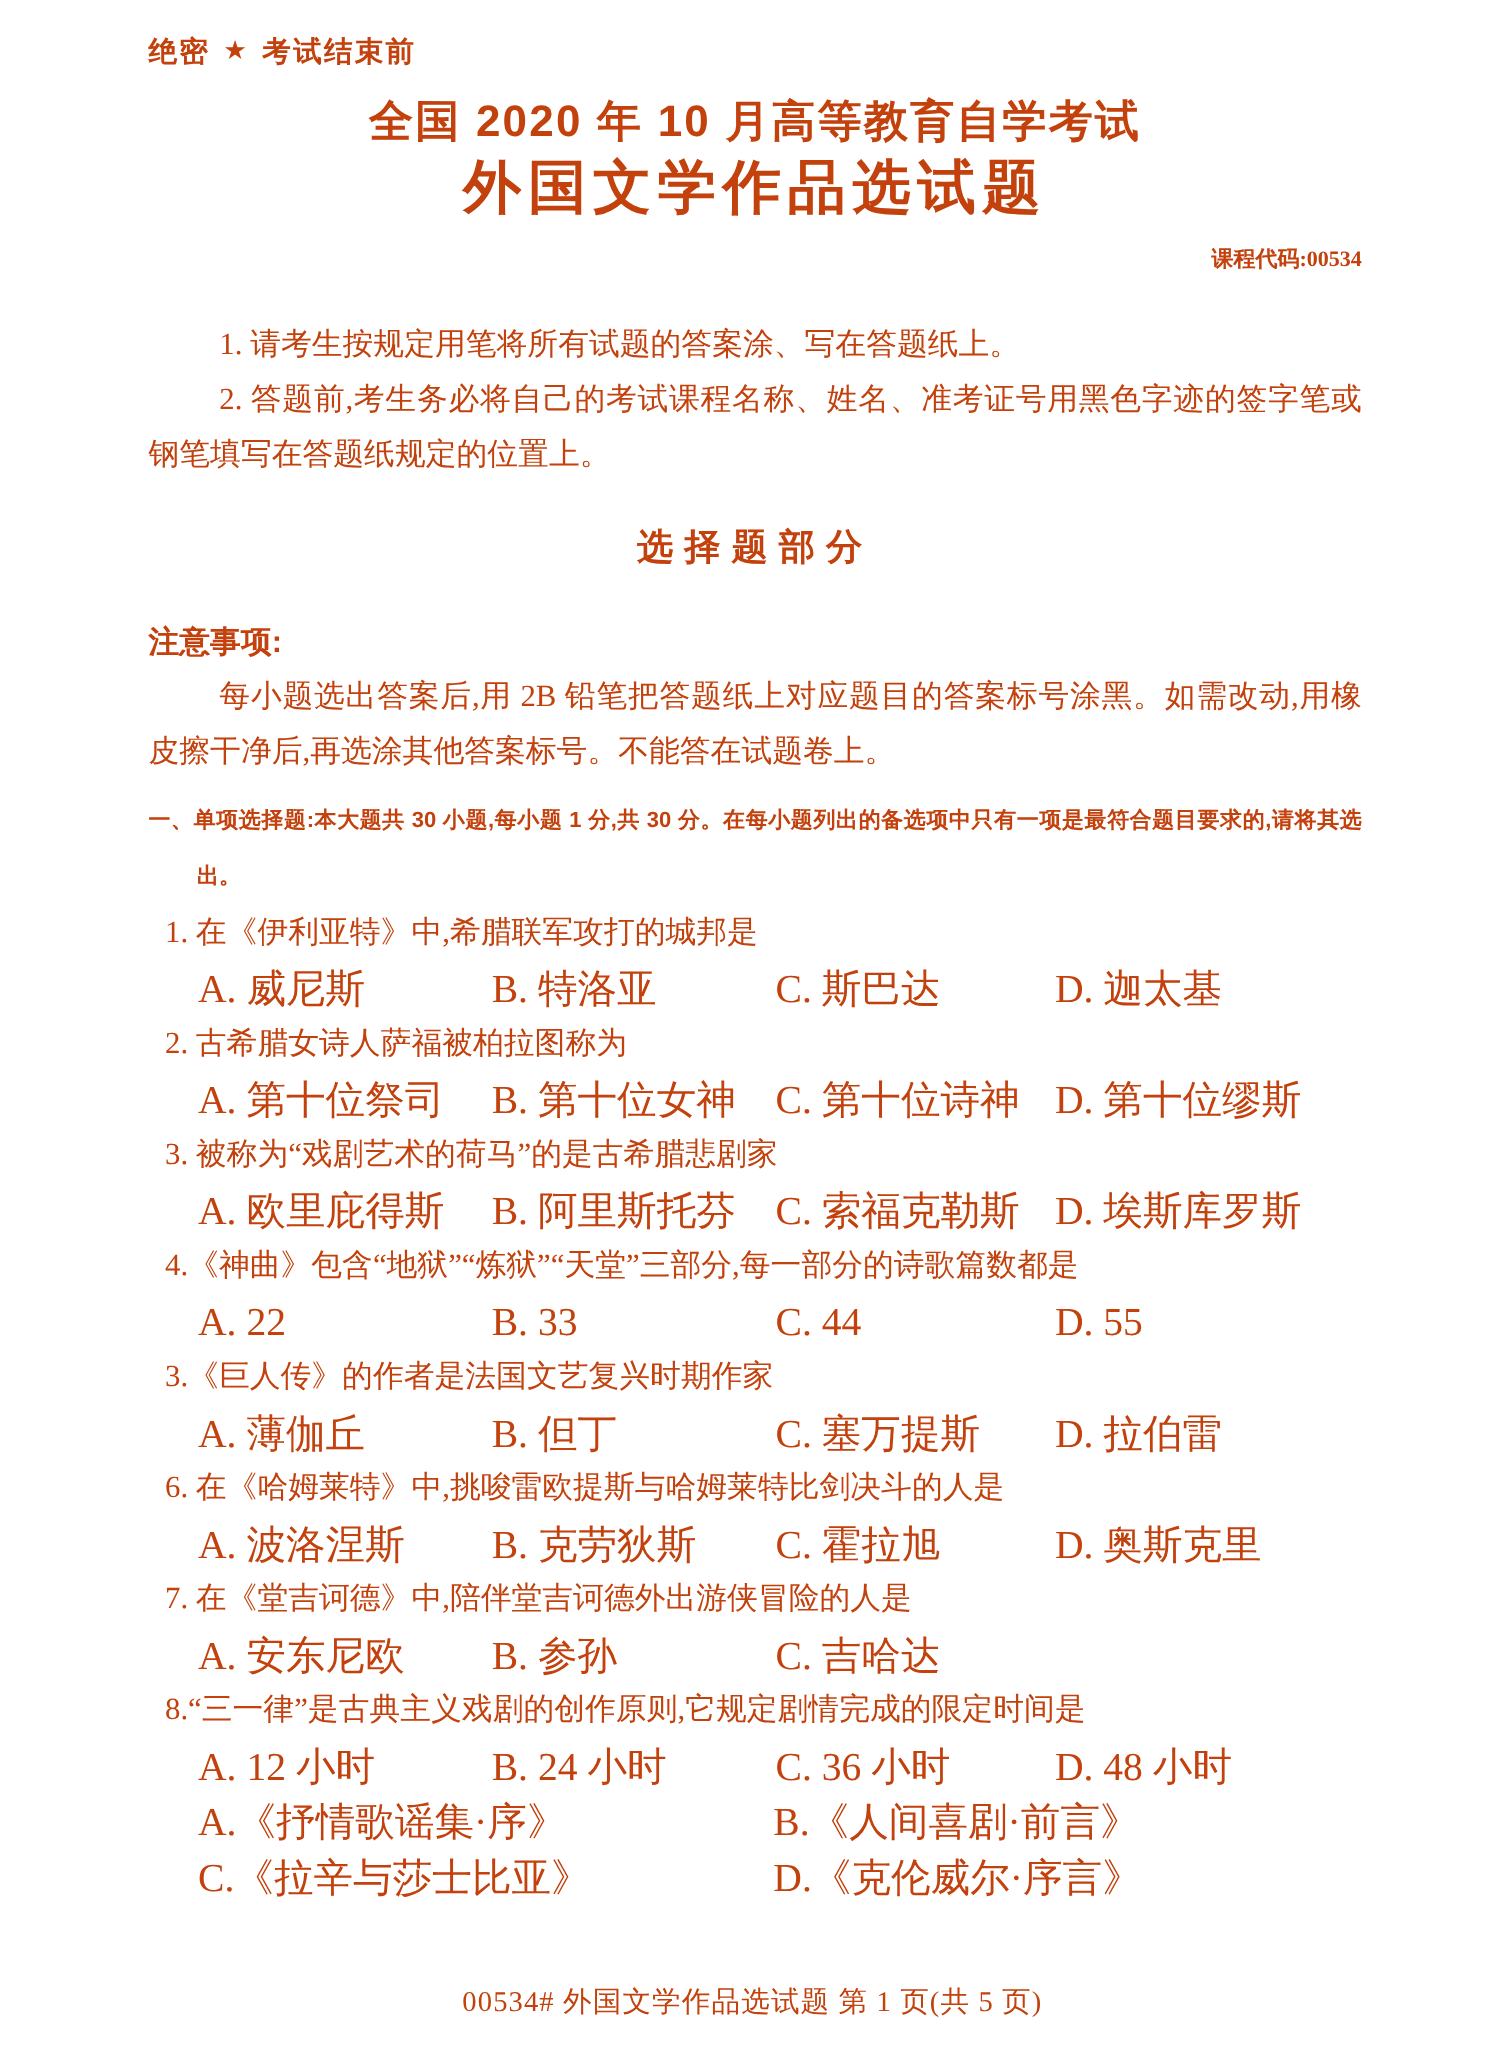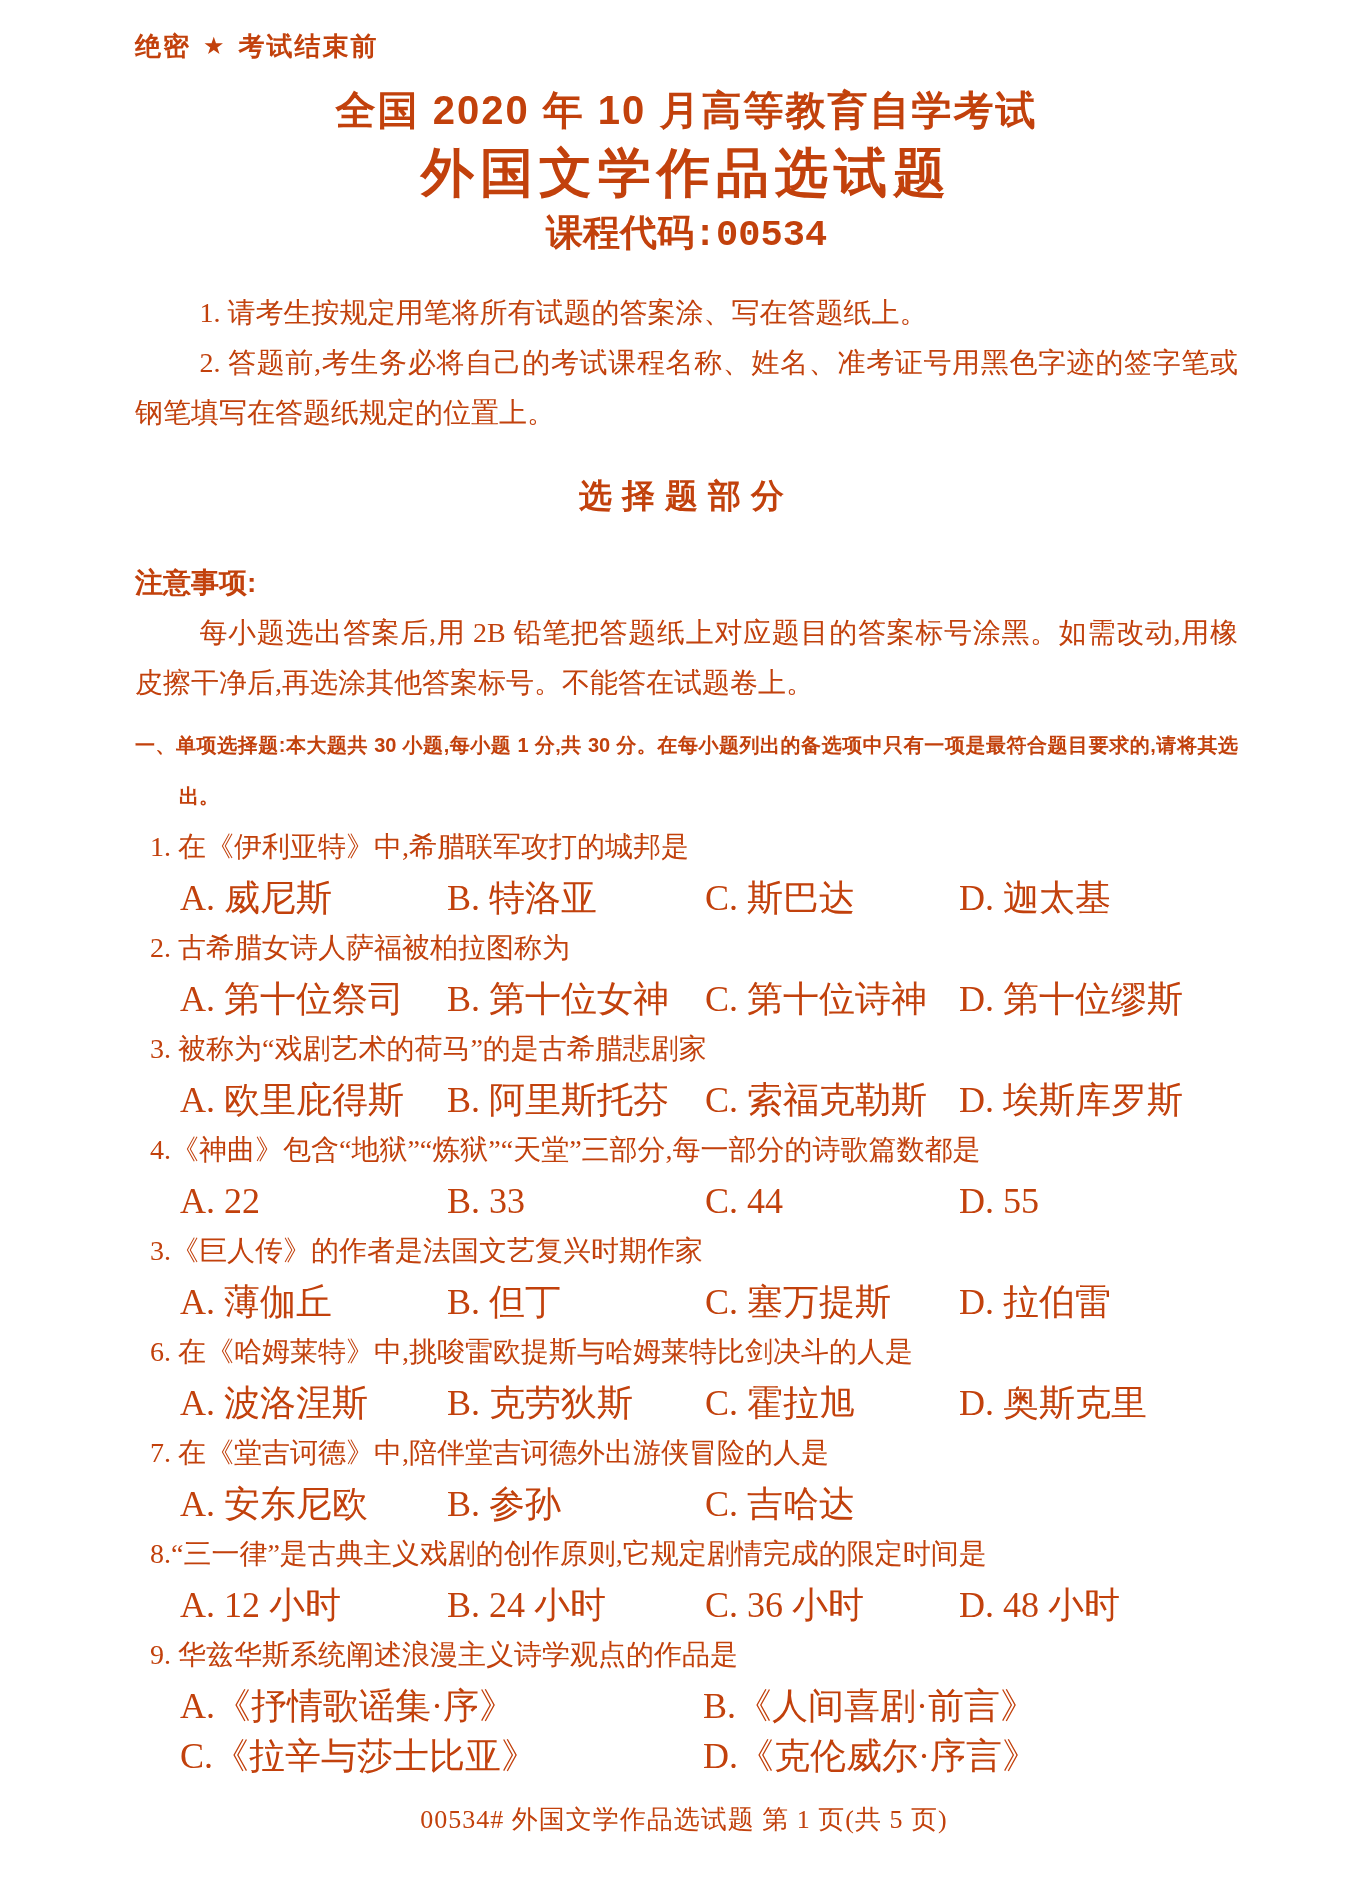--- a/index.html
+++ b/index.html
@@ -27,32 +27,32 @@
     text-align:center;
     font-family:"Liberation Sans","DejaVu Sans",sans-serif;
     font-weight:700;
     font-size:40px;
     letter-spacing:2px;
     line-height:48px;
   }
   .title2{
     margin:8px 0 0;
     text-align:center;
-    font-family:Liberation Serif, serif;
+    font-family:Liberation Mono, monospace;
     font-weight:900;
     font-size:53px;
     letter-spacing:6px;
     line-height:62px;
   }
   .course{
     margin-top:12px;
-    text-align:center;
-    font-family:Liberation Mono, monospace;
-    font-weight:700;
-    font-size:37px;
+    text-align:right;
+    font-family:Liberation Serif, serif;
+    font-weight:700;
+    font-size:20px;
     line-height:38px;
   }
   .instructions{margin-top:34px;}
   .instructions p{
     margin:0;
     font-size:28px;
     line-height:50px;
     text-indent:2.3em;
     text-align:justify;
   }
@@ -205,21 +205,20 @@
       <div class="question">
         <div class="q-stem">8.“三一律”是古典主义戏剧的创作原则,它规定剧情完成的限定时间是</div>
         <div class="q-options cols4">
           <span class="q-option">A. 12 小时</span>
           <span class="q-option">B. 24 小时</span>
           <span class="q-option">C. 36 小时</span>
           <span class="q-option">D. 48 小时</span>
         </div>
       </div>
       <div class="question">
-        <div class="q-stem">9. 华兹华斯系统阐述浪漫主义诗学观点的作品是</div>
         <div class="q-options cols2">
           <span class="q-option">A.《抒情歌谣集·序》</span>
           <span class="q-option">B.《人间喜剧·前言》</span>
           <span class="q-option">C.《拉辛与莎士比亚》</span>
           <span class="q-option">D.《克伦威尔·序言》</span>
         </div>
       </div>
     </div>
 
   <div class="footer">00534# 外国文学作品选试题 第 1 页(共 5 页)</div>

